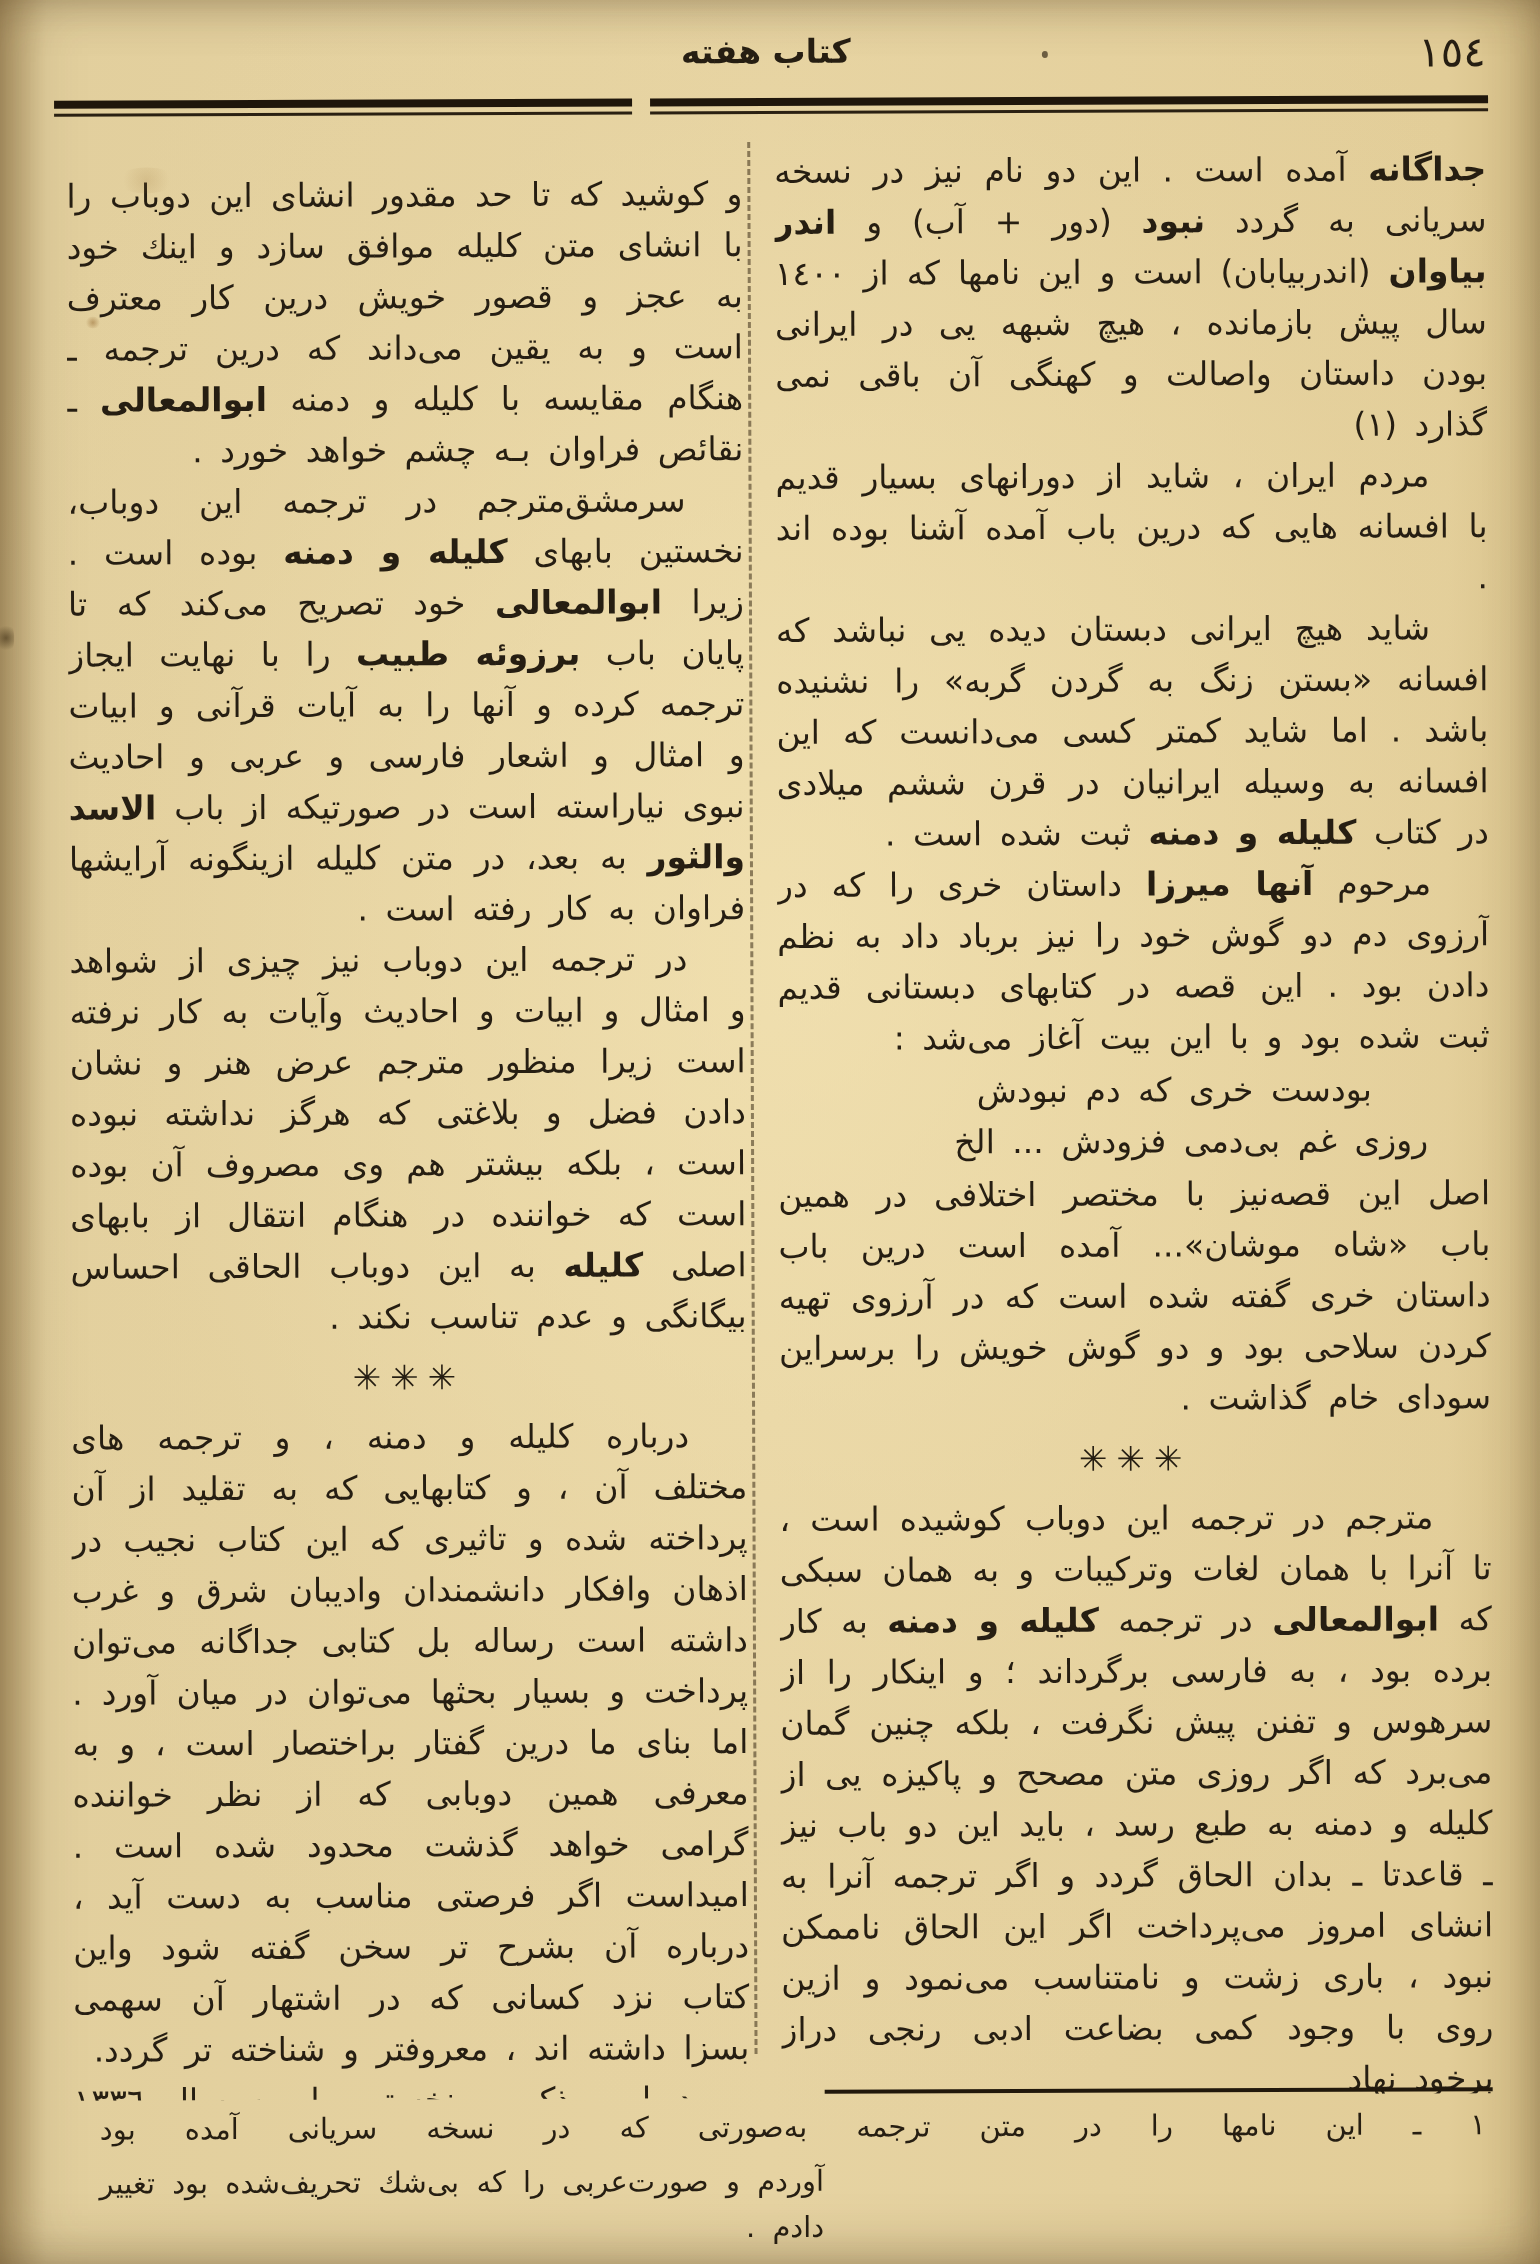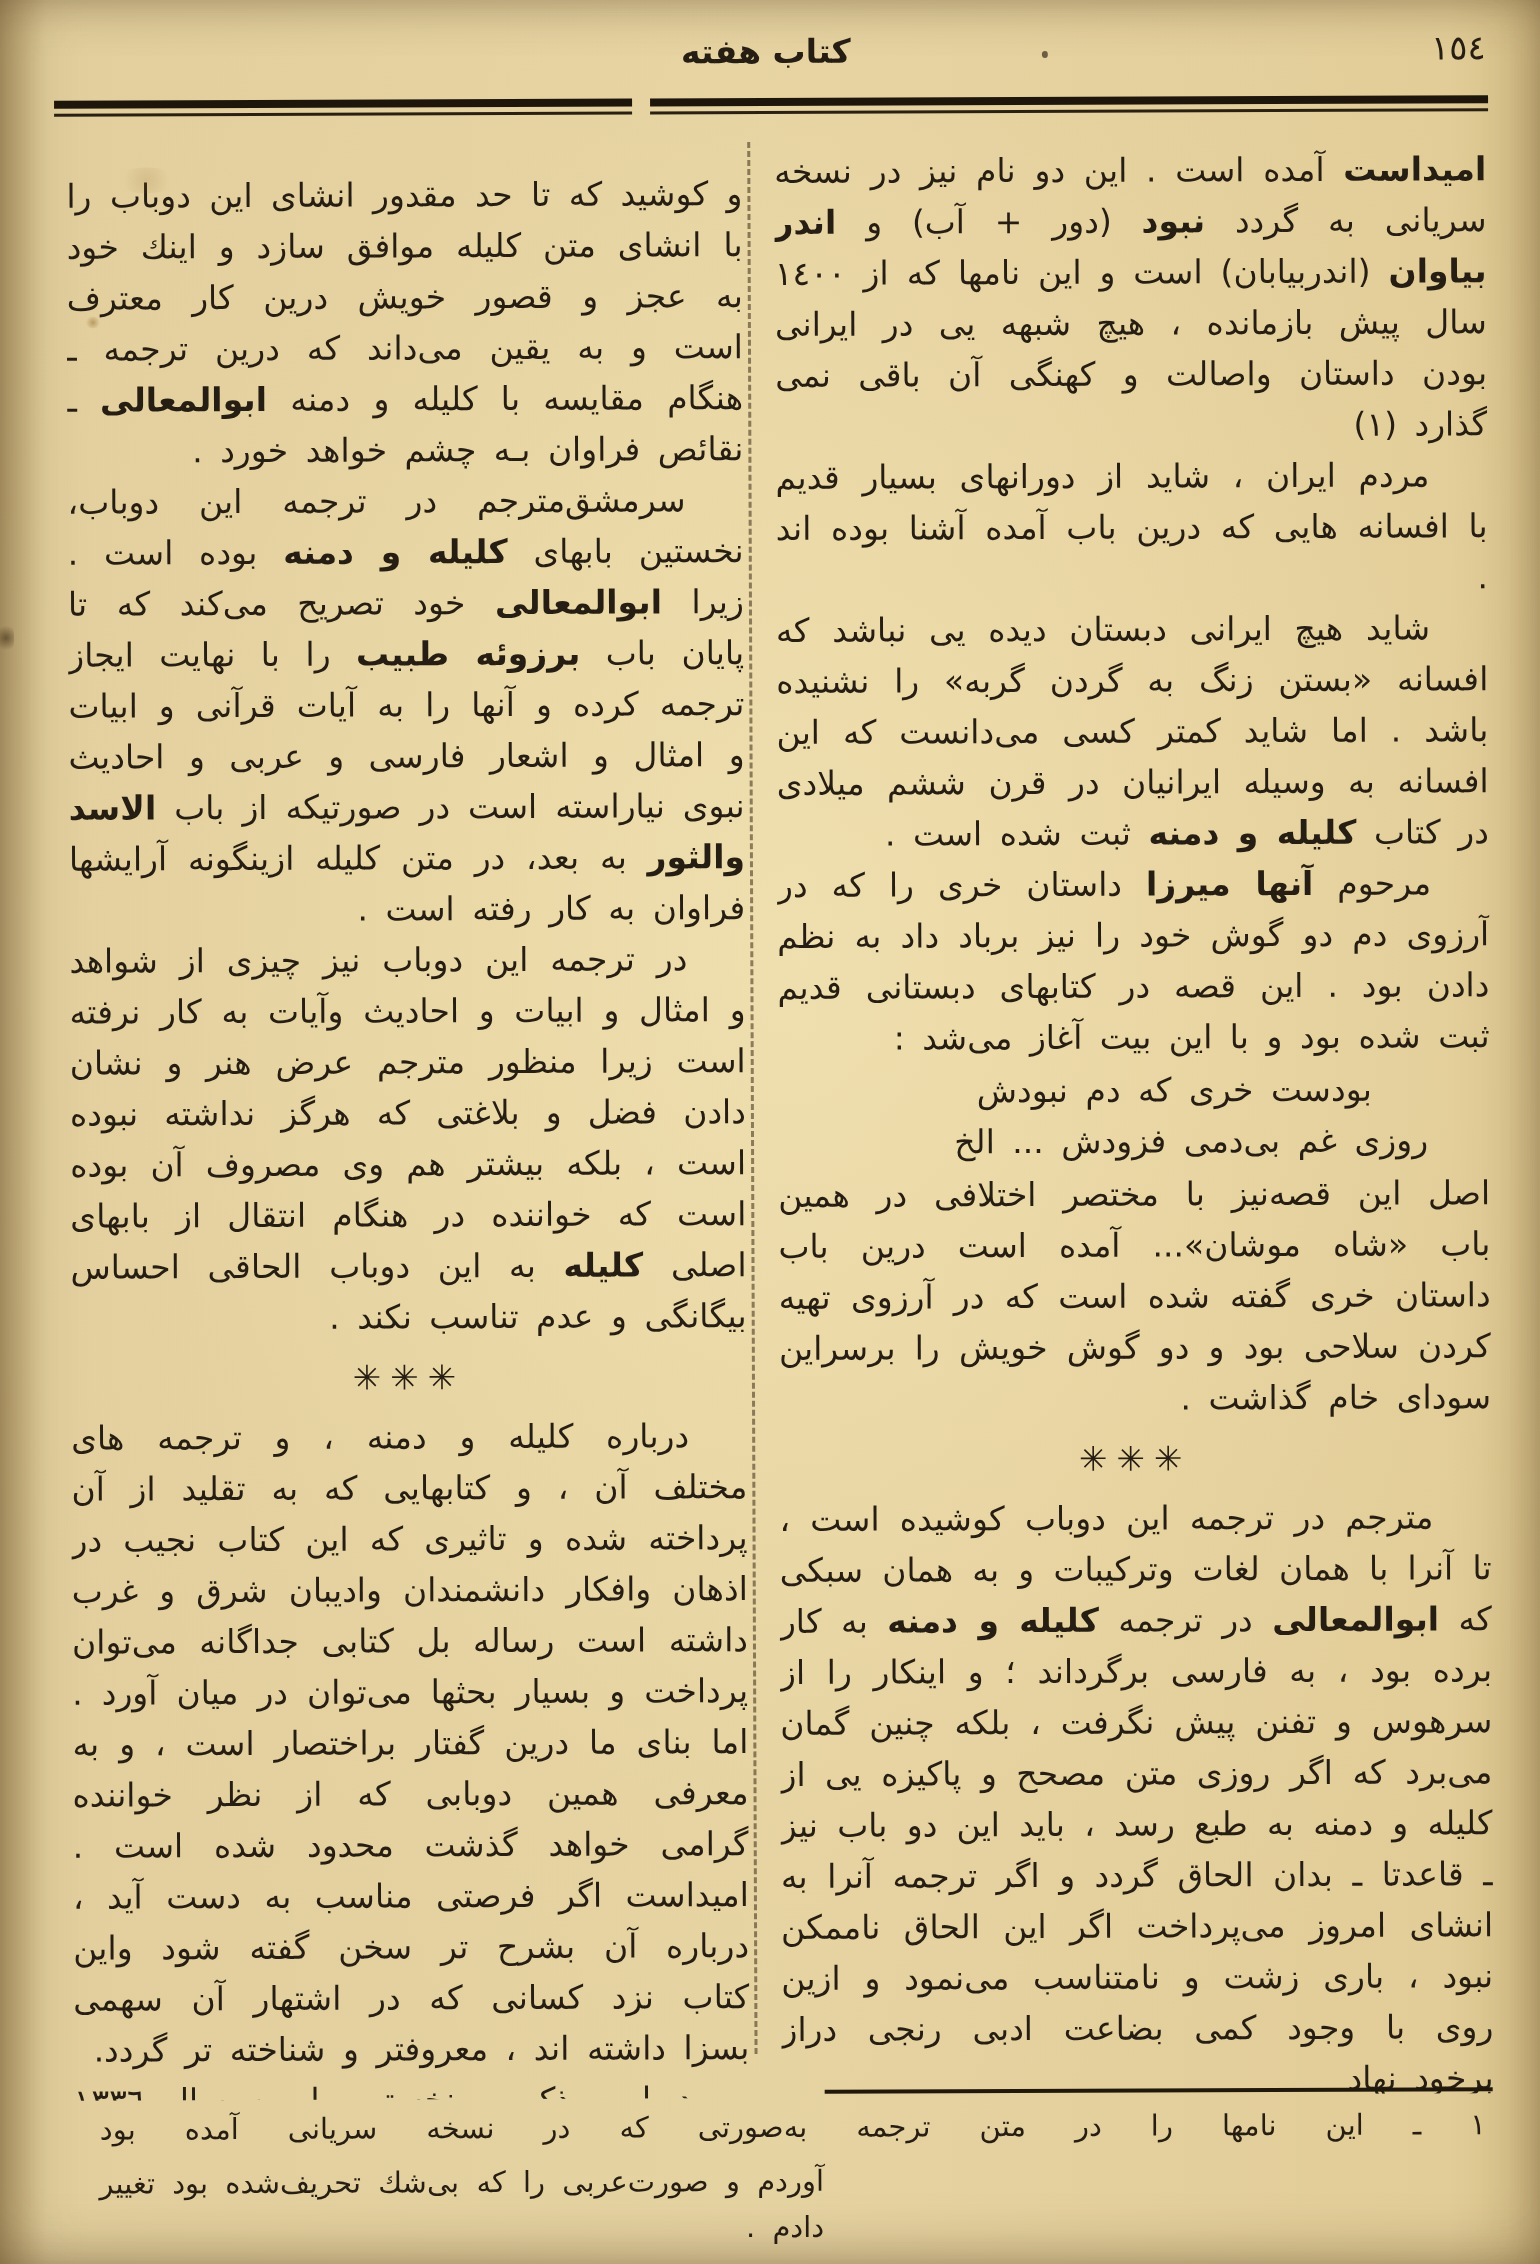--- a/index.html
+++ b/index.html
@@ -11,21 +11,21 @@
     box-shadow: inset 34px 0 70px -30px rgba(80,58,28,.5),
                 inset -26px 0 60px -34px rgba(80,58,28,.45),
                 inset 0 26px 60px -36px rgba(80,58,28,.35),
                 inset 0 -30px 70px -38px rgba(80,58,28,.4);
     font-family:"DejaVu Sans", sans-serif;
     color:#261e12;
   }
   .scan { position:absolute; inset:0; transform:rotate(-0.22deg); transform-origin:50% 50%; }
 
   
-  .page-number { position:absolute; top:30px; right:50px; font-size:34px; letter-spacing:2px; }
+  .page-number { position:absolute; top:30px; right:50px; font-size:42px; letter-spacing:2px; }
   .header-title { position:absolute; top:32px; left:0; right:0; text-align:center; font-weight:bold; font-size:33px; }
   .tiny-dot { position:absolute; width:6px; height:7px; border-radius:50%; background:rgba(45,33,16,.65); }
 
   
   .rule-seg { position:absolute; top:98px; height:17px; }
   .rule-seg::before { content:""; position:absolute; top:0; left:0; right:0; height:8px; background:#1f160b; }
   .rule-seg::after  { content:""; position:absolute; top:13px; left:0; right:0; height:3px; background:#2a2012; }
   .rule-left  { left:58px;  width:578px; }
   .rule-right { left:654px; right:48px; }
 
@@ -71,21 +71,21 @@
     <div class="page-number">١٥٤</div>
     <div class="header-title">کتاب هفته</div>
     <div class="tiny-dot" style="left:1046px; top:52px;"></div>
 
     <div class="rule-seg rule-left"></div>
     <div class="rule-seg rule-right"></div>
 
     <div class="column-divider"></div>
 
     <div class="col col-right">
-        <p class="para"><span class="bold">امیداست</span><span class=""> آمده است . این دو نام نیز در نسخه سریانی به گردد </span><span class="bold">نبود</span><span class=""> (دور + آب) و </span><span class="bold">اندر بیاوان</span><span class=""> (اندربیابان) است و این نامها که از ١٤٠٠ سال پیش بازمانده ، هیچ شبهه یی در ایرانی بودن داستان واصالت و کهنگی آن باقی نمی گذارد (١)</span></p>
+        <p class="para"><span class="bold">جداگانه</span><span class=""> آمده است . این دو نام نیز در نسخه سریانی به گردد </span><span class="bold">نبود</span><span class=""> (دور + آب) و </span><span class="bold">اندر بیاوان</span><span class=""> (اندربیابان) است و این نامها که از ١٤٠٠ سال پیش بازمانده ، هیچ شبهه یی در ایرانی بودن داستان واصالت و کهنگی آن باقی نمی گذارد (١)</span></p>
         <p class="para indent"><span class="">مردم ایران ، شاید از دورانهای بسیار قدیم با افسانه هایی که درین باب آمده آشنا بوده اند .</span></p>
         <p class="para indent"><span class="">شاید هیچ ایرانی دبستان دیده یی نباشد که افسانه «بستن زنگ به گردن گربه» را نشنیده باشد . اما شاید کمتر کسی می‌دانست که این افسانه به وسیله ایرانیان در قرن ششم میلادی در کتاب </span><span class="bold">کلیله و دمنه</span><span class=""> ثبت شده است .</span></p>
         <p class="para indent"><span class="">مرحوم </span><span class="bold">آنها میرزا</span><span class=""> داستان خری را که در آرزوی دم دو گوش خود را نیز برباد داد به نظم دادن بود . این قصه در کتابهای دبستانی قدیم ثبت شده بود و با این بیت آغاز می‌شد :</span></p>
         <div class="verse">
           <div class="verse-line">بودست خری که دم نبودش</div>
           <div class="verse-line">روزی غم بی‌دمی فزودش ... الخ</div>
         </div>
         <p class="para"><span class="">اصل این قصه‌نیز با مختصر اختلافی در همین باب «شاه موشان»... آمده است درین باب داستان خری گفته شده است که در آرزوی تهیه کردن سلاحی بود و دو گوش خویش را برسراین سودای خام گذاشت .</span></p>
         <div class="stars">✳✳✳</div>
         <p class="para indent"><span class="">مترجم در ترجمه این دوباب کوشیده است ، تا آنرا با همان لغات وترکیبات و به همان سبکی که </span><span class="bold">ابوالمعالی</span><span class=""> در ترجمه </span><span class="bold">کلیله و دمنه</span><span class=""> به کار برده بود ، به فارسی برگرداند ؛ و اینکار را از سرهوس و تفنن پیش نگرفت ، بلکه چنین گمان می‌برد که اگر روزی متن مصحح و پاکیزه یی از کلیله و دمنه به طبع رسد ، باید این دو باب نیز ـ قاعدتا ـ بدان الحاق گردد و اگر ترجمه آنرا به انشای امروز می‌پرداخت اگر این الحاق ناممکن نبود ، باری زشت و نامتناسب می‌نمود و ازین روی با وجود کمی بضاعت ادبی رنجی دراز برخود نهاد</span></p>

